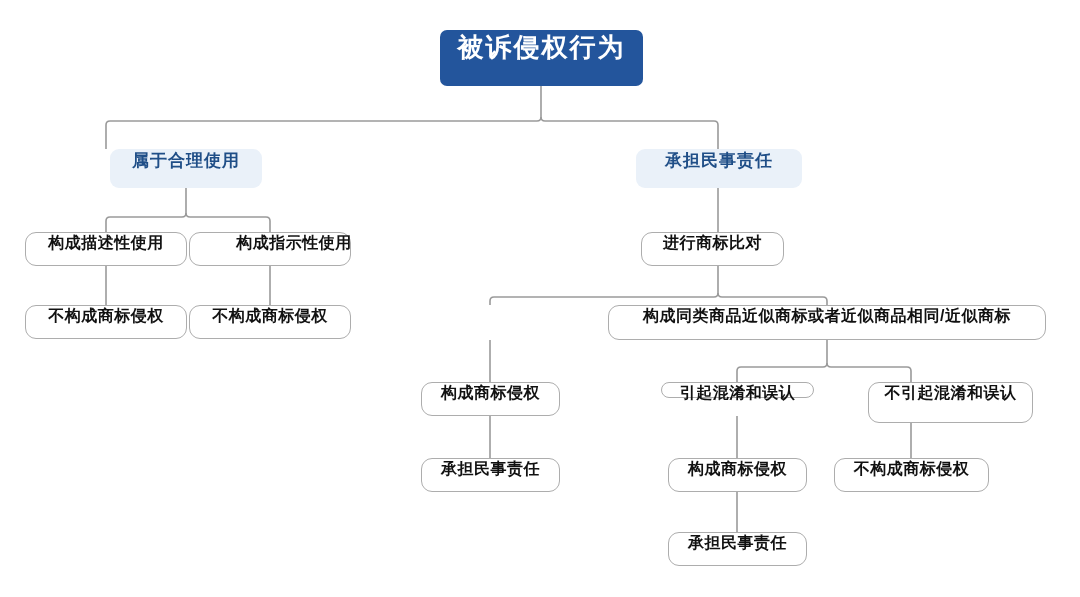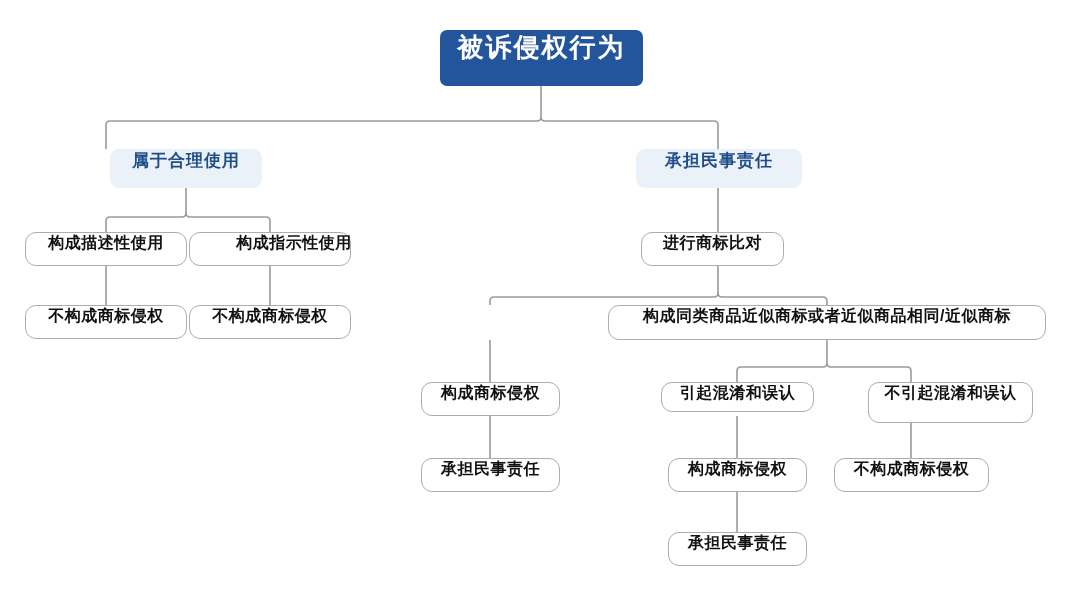--- a/index.html
+++ b/index.html
@@ -129,21 +129,21 @@
 
 
   <div class="node node-box" style="left:608px; top:305px; width:438px; height:35px;">
     <span>构成同类商品近似商标或者近似商品相同/近似商标</span>
   </div>
 
   <div class="node node-box" style="left:421px; top:382px; width:139px; height:34px;">
     <span>构成商标侵权</span>
   </div>
 
-  <div class="node node-box" style="left:661px; top:382px; width:153px; height:30px;">
+  <div class="node node-box" style="left:661px; top:382px; width:153px; height:16px;">
     <span>引起混淆和误认</span>
   </div>
 
   <div class="node node-box" style="left:868px; top:382px; width:165px; height:41px;">
     <span>不引起混淆和误认</span>
   </div>
 
   <div class="node node-box" style="left:421px; top:458px; width:139px; height:34px;">
     <span>承担民事责任</span>
   </div>

